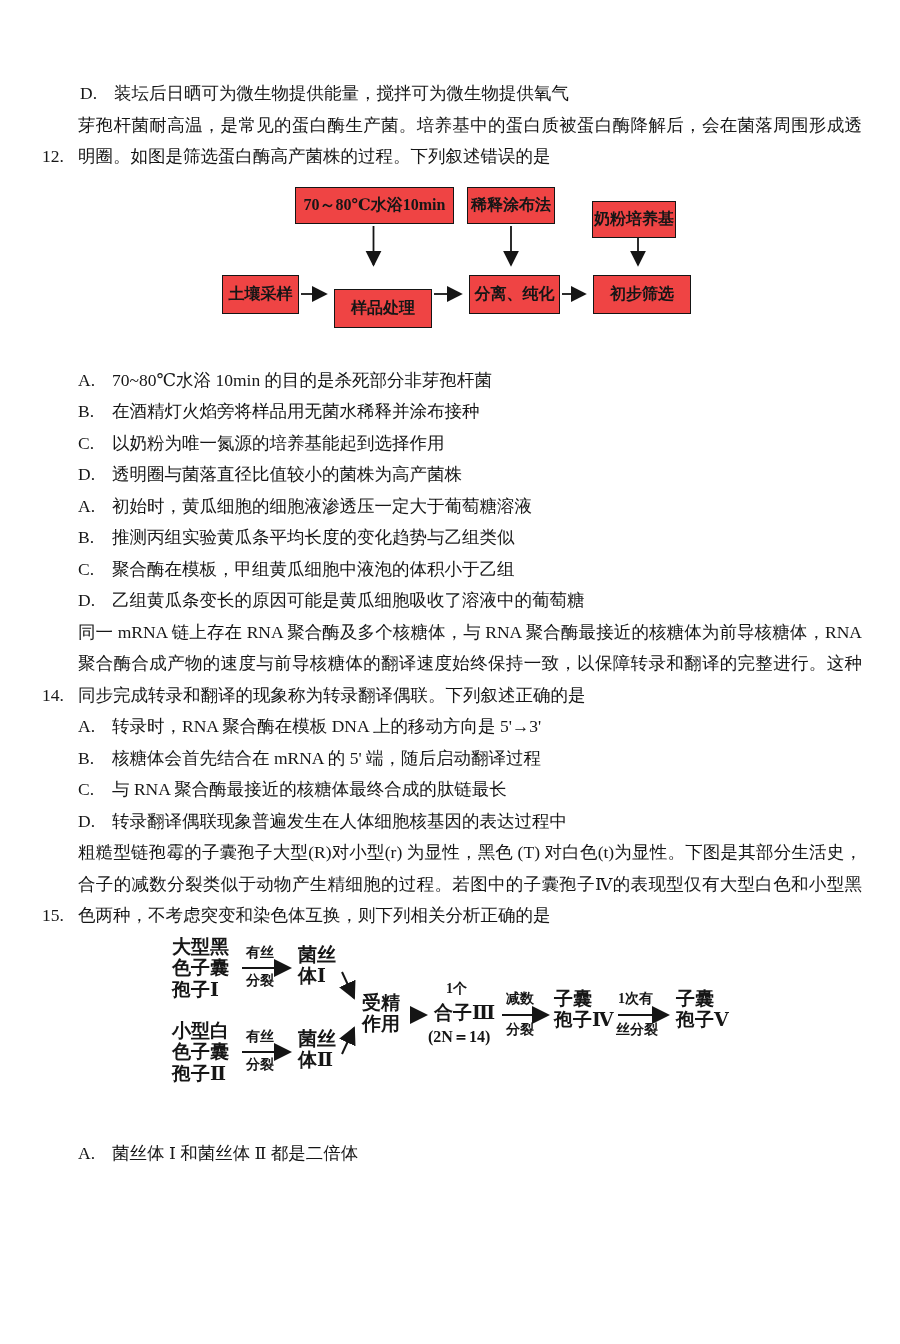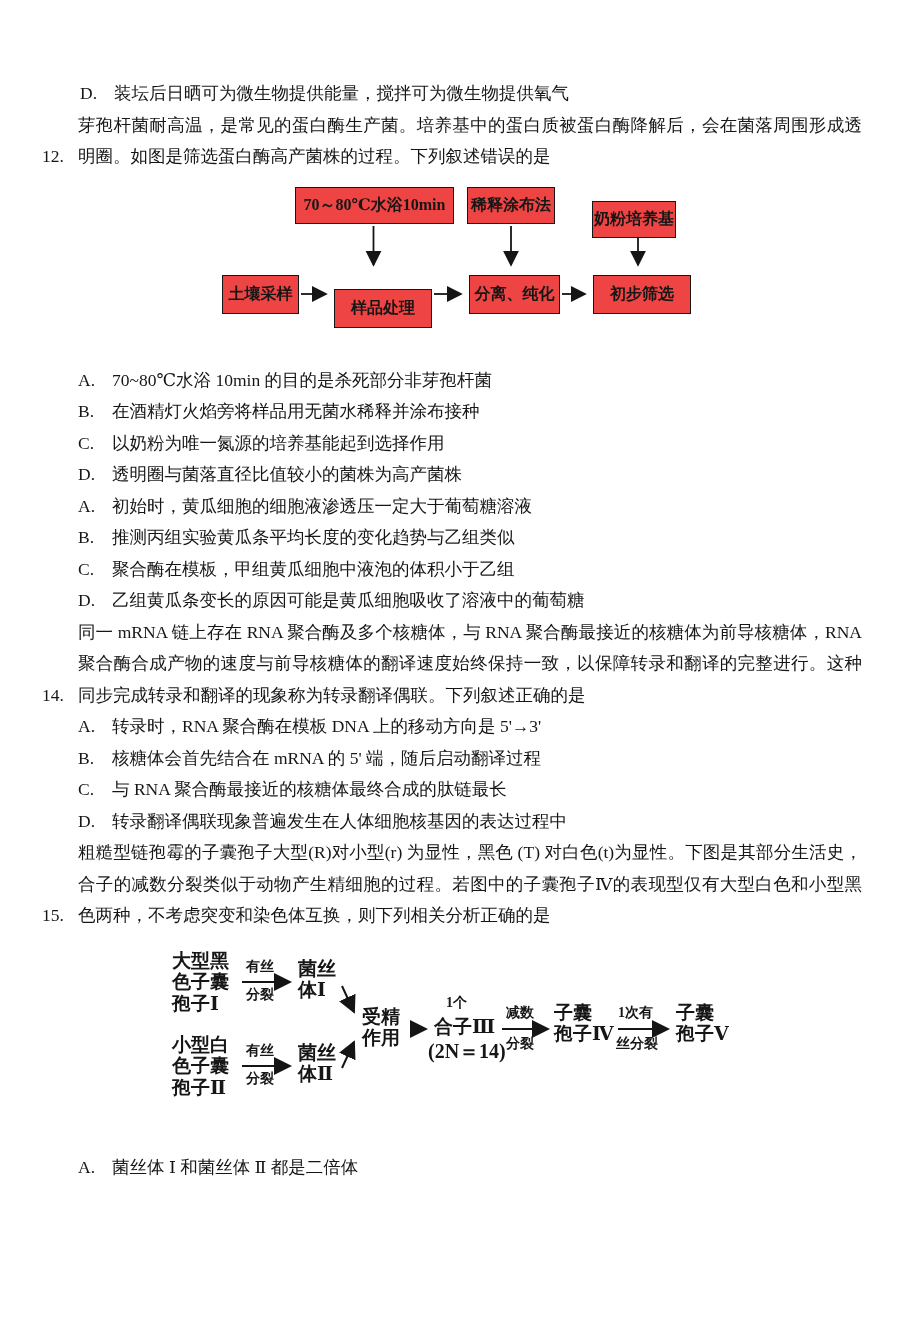--- a/index.html
+++ b/index.html
@@ -24,24 +24,24 @@
   .d12{position:relative;height:150px;margin:12px 0 30px 0}
   .fbox{
     position:absolute;border:1.7px solid #151515;
     display:flex;align-items:center;justify-content:center;
     font-weight:bold;font-size:16px;line-height:1;white-space:nowrap;
     background:#ef4444;
   }
   .d12 svg,.d15 svg{position:absolute;left:0;top:0;width:100%;height:100%}
 
   
-  .d15{position:relative;height:168px;margin:14px 0 38px 0;font-weight:bold}
+  .d15{position:relative;height:168px;margin:0 0 38px 0;font-weight:bold}
   .dlab{position:absolute;font-size:19px;line-height:21.5px;white-space:pre-line}
   .dlab.mid{font-size:14px;line-height:21px}
-  .dlab.small{font-size:20px;line-height:18px}
+  .dlab.small{font-size:16px;line-height:18px}
 </style>
 </head>
 <body>
 
 <div class="page">
 
   <div class="lead-opt">
     <span class="olabel">D.</span>
     <span class="otext">装坛后日晒可为微生物提供能量，搅拌可为微生物提供氧气</span>
   </div>

